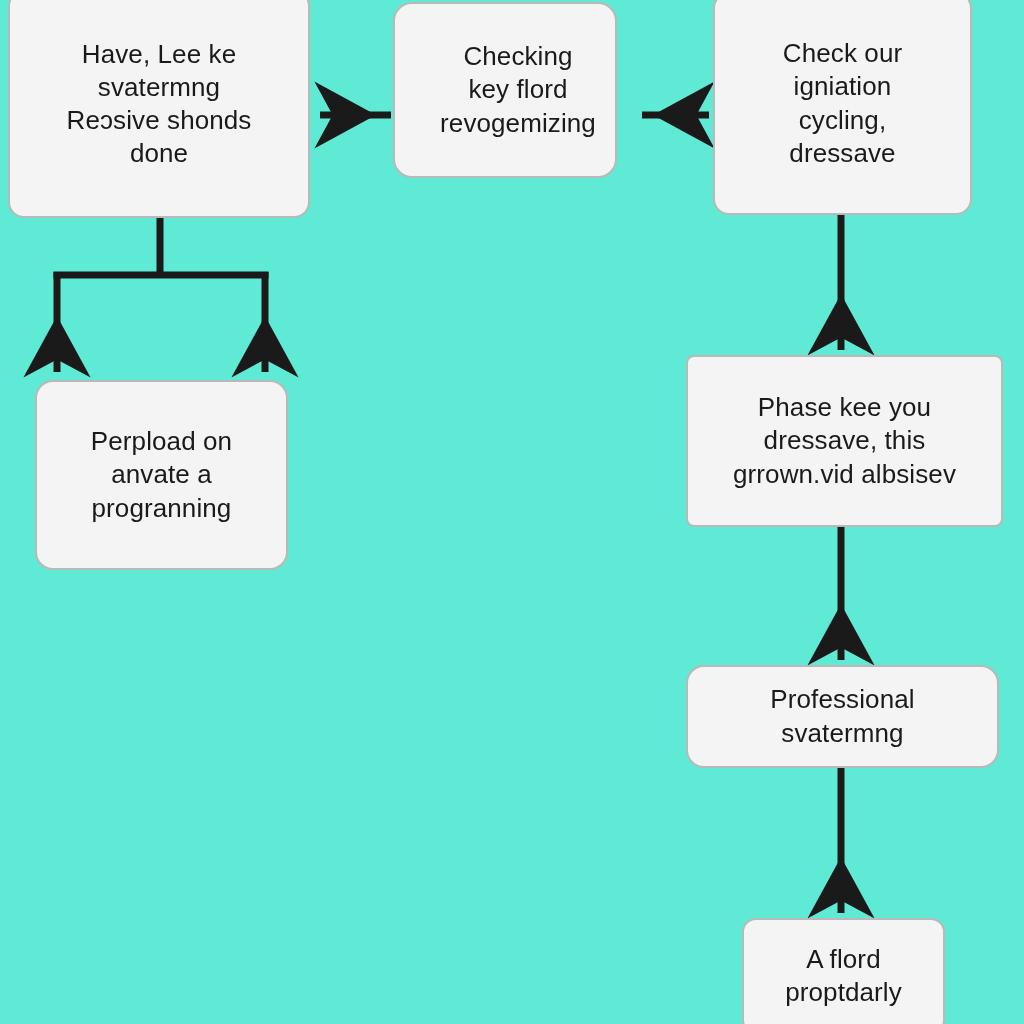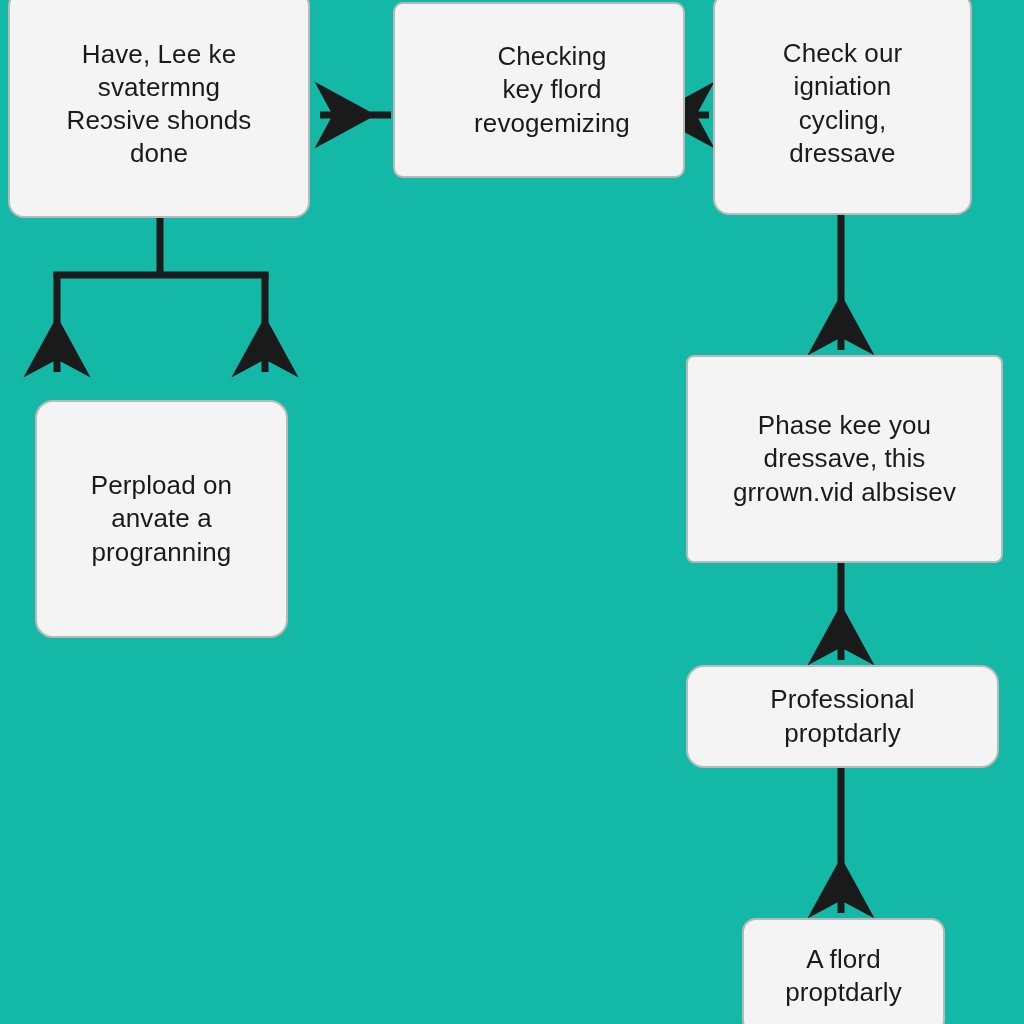--- a/index.html
+++ b/index.html
@@ -11,21 +11,21 @@
   body {
     width: 1024px;
     height: 1024px;
     font-family: "Liberation Sans", sans-serif;
     overflow: hidden;
   }
   #canvas {
     position: relative;
     width: 1024px;
     height: 1024px;
-    background: #14b8a6;
+    background: #5eead4;
   }
   #edges {
     position: absolute;
     left: 0;
     top: 0;
     width: 1024px;
     height: 1024px;
   }
   .node {
     position: absolute;
@@ -43,24 +43,24 @@
     letter-spacing: 0.1px;
     padding: 6px 10px;
     z-index: 2;
   }
   .node .label {
     display: block;
     white-space: pre-line;
   }
   
   #node-have-lee      { left: 8px;   top: -10px;  width: 302px; height: 228px; border-radius: 16px; }
-  #node-checking-key  { left: 393px; top: 2px;    width: 292px; height: 176px; border-radius: 10px; padding-left: 36px; }
+  #node-checking-key  { left: 393px; top: 2px;    width: 224px; height: 176px; border-radius: 19px; padding-left: 36px; }
   #node-check-ignition{ left: 713px; top: -8px;   width: 259px; height: 223px; border-radius: 16px; }
-  #node-perpload      { left: 35px;  top: 380px;  width: 253px; height: 238px; border-radius: 18px; margin-top: 20px; }
-  #node-phase-kee     { left: 686px; top: 355px;  width: 317px; height: 208px; border-radius: 8px; }
+  #node-perpload      { left: 35px;  top: 380px;  width: 253px; height: 190px; border-radius: 18px; }
+  #node-phase-kee     { left: 686px; top: 355px;  width: 317px; height: 172px; border-radius: 8px; }
   #node-professional  { left: 686px; top: 665px;  width: 313px; height: 103px; border-radius: 18px; }
   #node-a-vhint       { left: 742px; top: 918px;  width: 203px; height: 116px; border-radius: 14px; }
 </style>
 </head>
 <body>
 
 <div id="canvas">
 
   <svg id="edges" viewBox="0 0 1024 1024" width="1024" height="1024" xmlns="http://www.w3.org/2000/svg">
     <defs>
@@ -135,21 +135,21 @@
   </div>
 
   <div class="node" id="node-phase-kee">
     <span class="label">Phase kee you
 dressave, this
 grrown.vid albsisev</span>
   </div>
 
   <div class="node" id="node-professional">
     <span class="label">Professional
-proptdarly</span>
+svatermng</span>
   </div>
 
   <div class="node" id="node-a-vhint">
     <span class="label">A flord
 proptdarly</span>
   </div>
 
 </div>
 
 </body></html>

